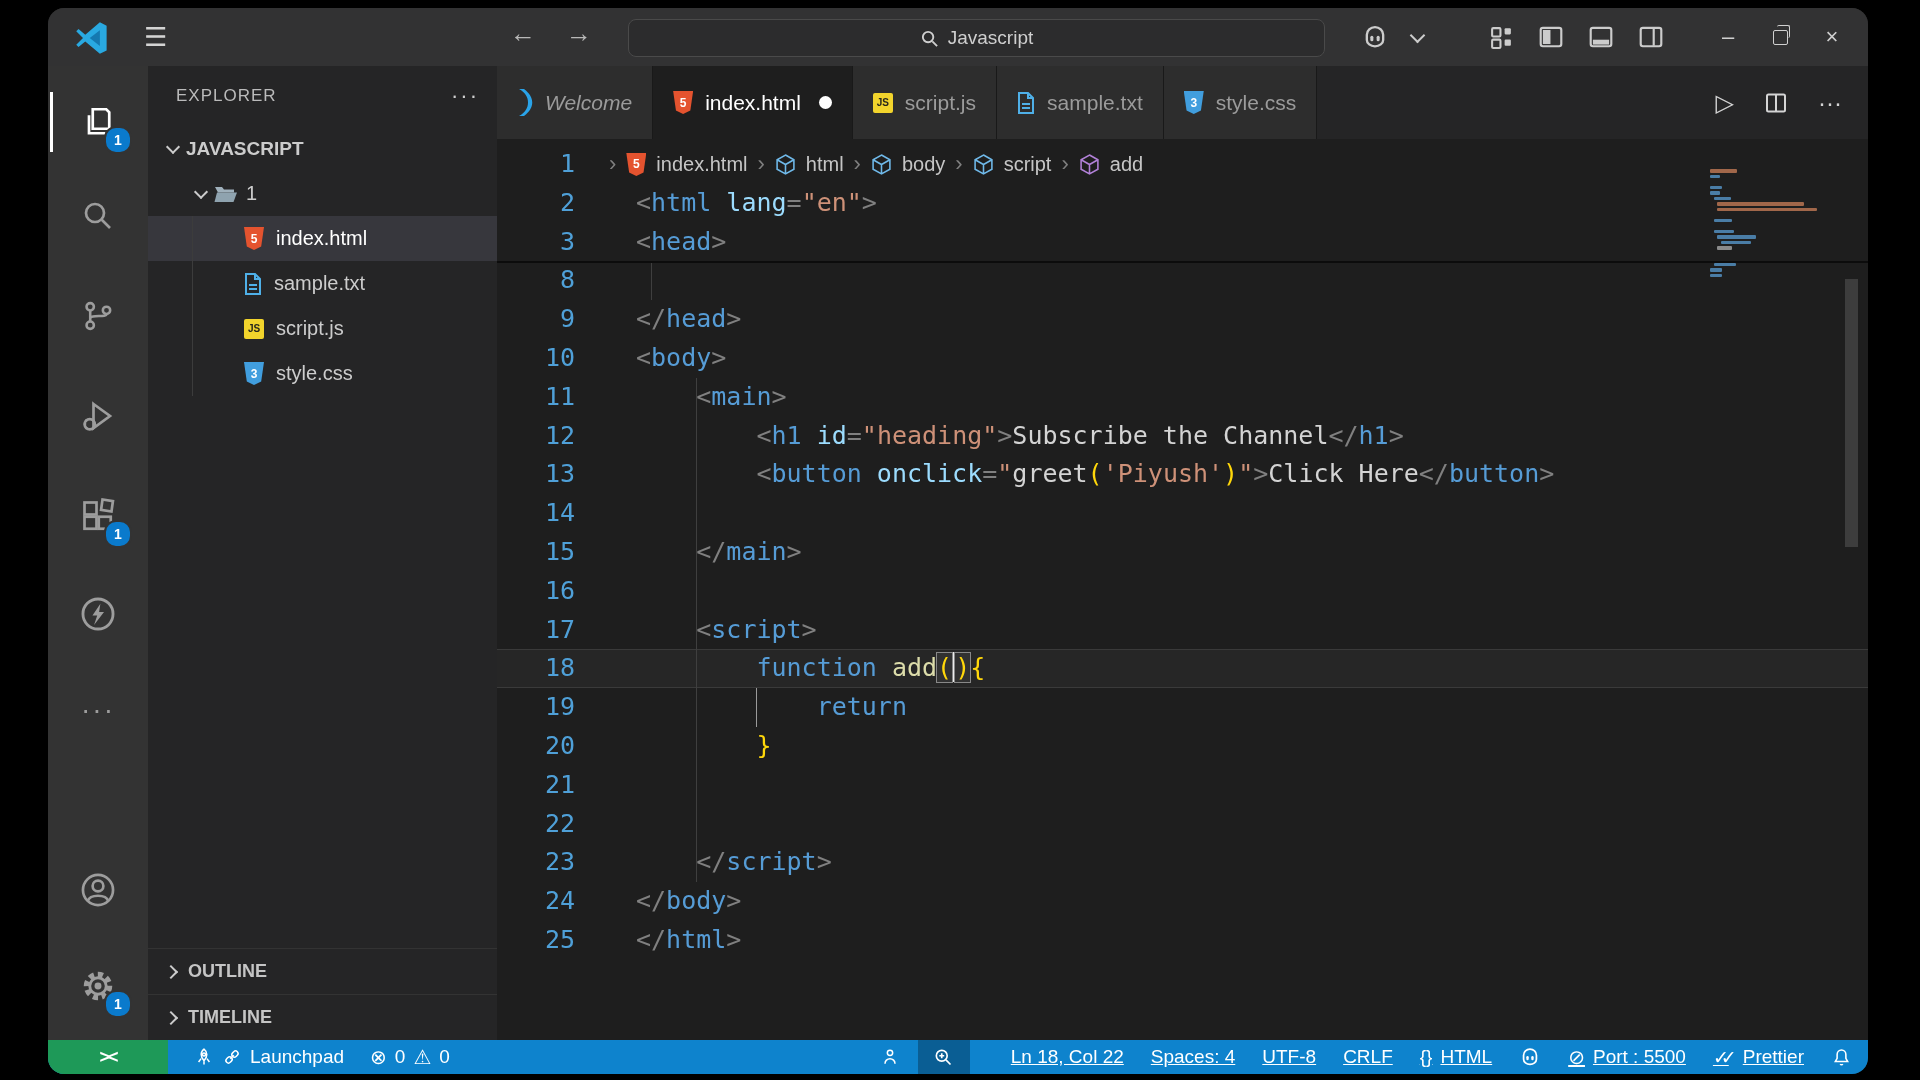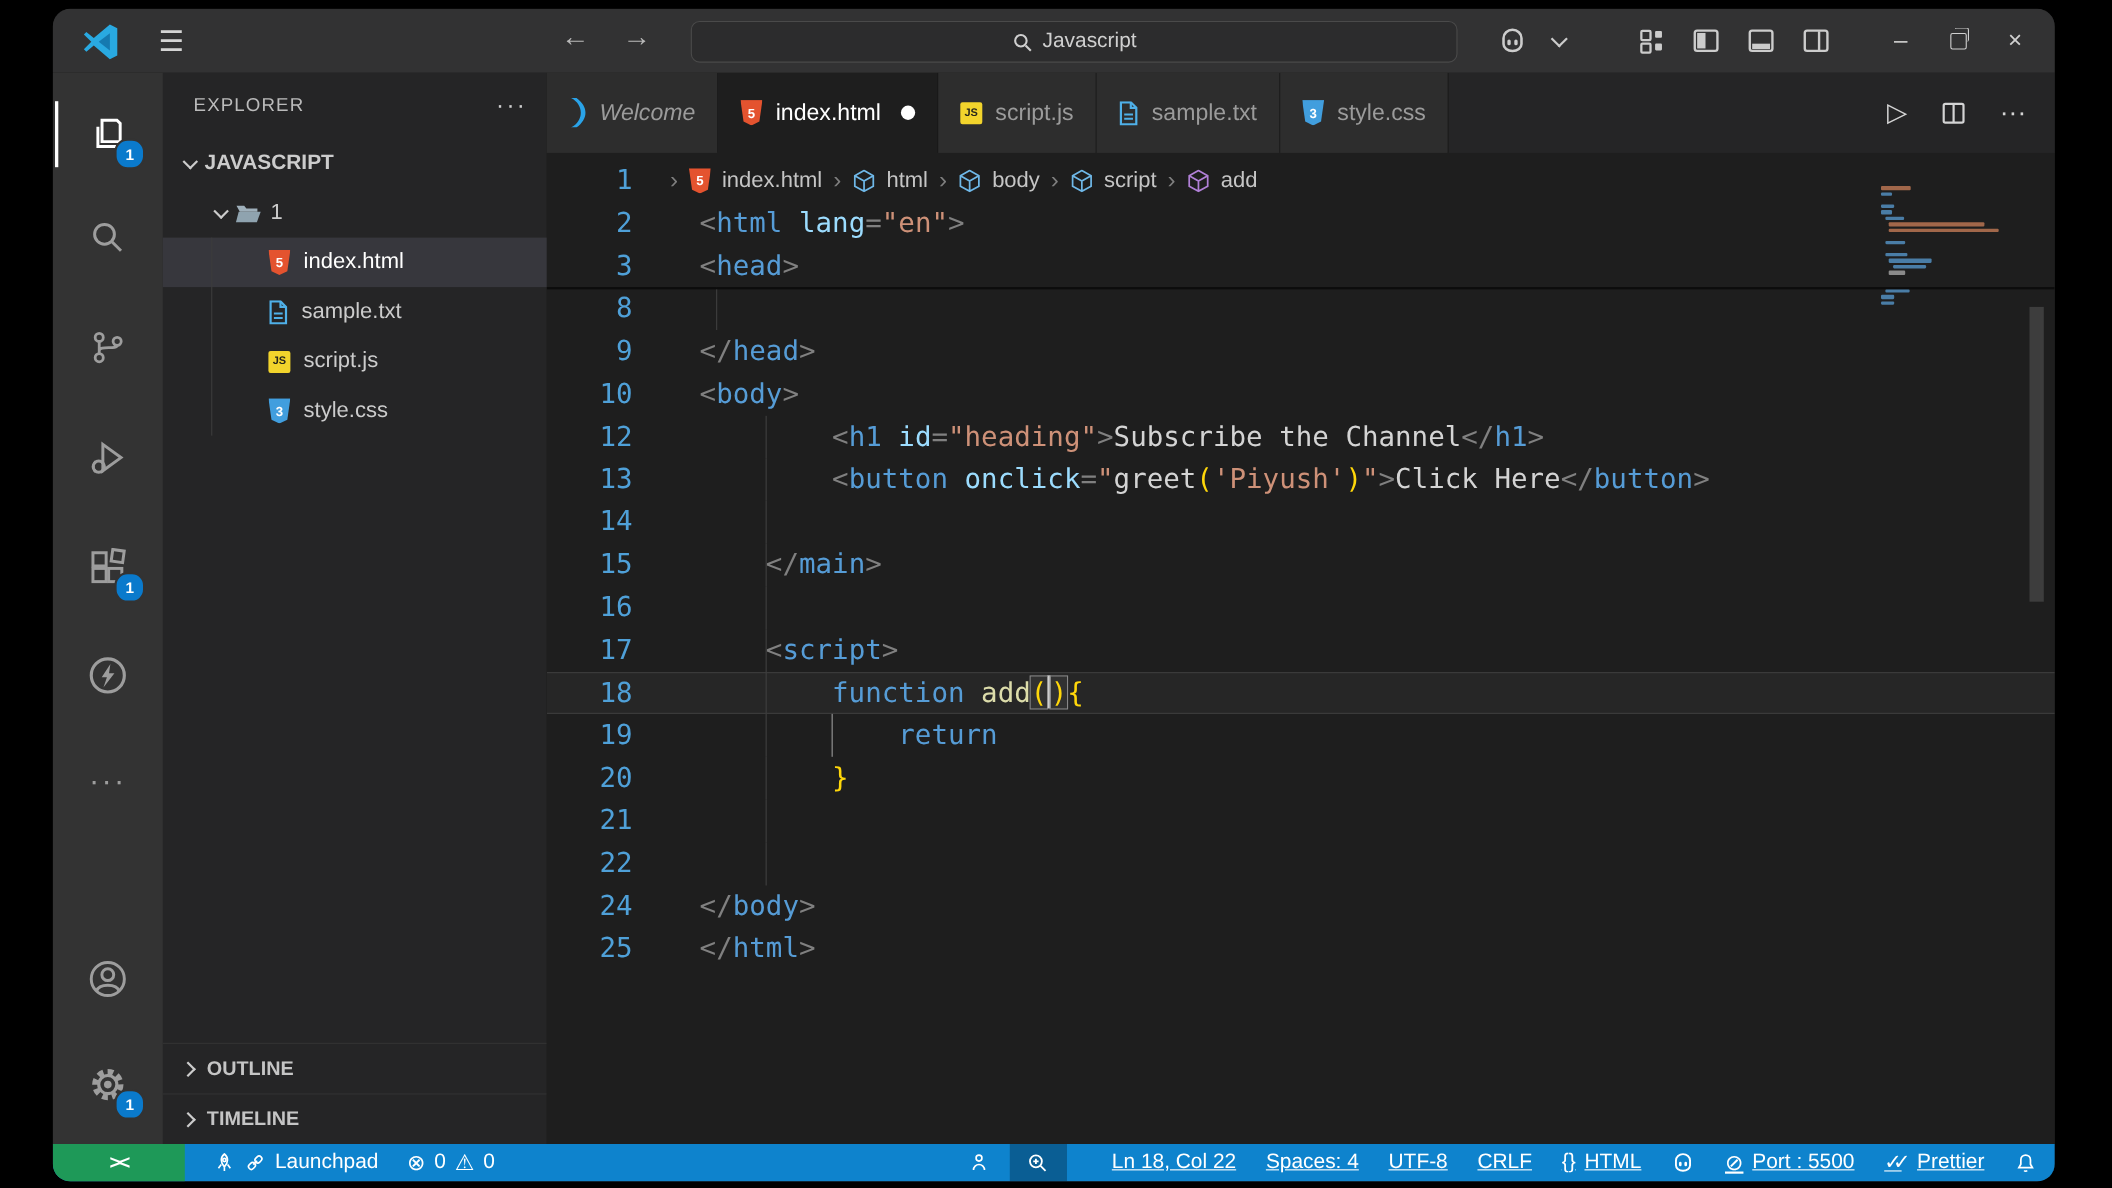--- a/index.html
+++ b/index.html
@@ -315,31 +315,33 @@
                   </svg><span>body</span><span class="crumb-sep">›</span><svg width="21" height="21" viewBox="0 0 20 20">
                     <path d="M10 1 L18 5.5 V14.5 L10 19 L2 14.5 V5.5 Z M2 5.5 L10 10 L18 5.5 M10 10 V19" fill="none" stroke="#6fb8e8" stroke-width="1.5"></path>
                   </svg><span>script</span><span class="crumb-sep">›</span><svg width="21" height="21" viewBox="0 0 20 20">
                     <path d="M10 1 L18 5.5 V14.5 L10 19 L2 14.5 V5.5 Z M2 5.5 L10 10 L18 5.5 M10 10 V19" fill="none" stroke="#b180d7" stroke-width="1.5"></path>
                   </svg><span>add</span></span></div>
               <div class="row"><span class="ln">2</span><span class="codetxt"><span class="c-p">&lt;</span><span class="c-t">html</span><span class="c-x"> </span><span class="c-a">lang</span><span class="c-p">=</span><span class="c-s">"en"</span><span class="c-p">&gt;</span></span></div>
               <div class="row"><span class="ln">3</span><span class="codetxt"><span class="c-p">&lt;</span><span class="c-t">head</span><span class="c-p">&gt;</span></span></div>
               <div class="row"><span class="ln">8</span><div class="guide" style="left:154.05px"></div><span class="codetxt"></span></div>
               <div class="row"><span class="ln">9</span><span class="codetxt"><span class="c-p">&lt;/</span><span class="c-t">head</span><span class="c-p">&gt;</span></span></div>
               <div class="row"><span class="ln">10</span><span class="codetxt"><span class="c-p">&lt;</span><span class="c-t">body</span><span class="c-p">&gt;</span></span></div>
+              <div class="row"><span class="ln">11</span><div class="guide" style="left:199.2px"></div><span class="codetxt"><span class="c-x">    </span><span class="c-p">&lt;</span><span class="c-t">main</span><span class="c-p">&gt;</span></span></div>
               <div class="row"><span class="ln">12</span><div class="guide" style="left:199.2px"></div><span class="codetxt"><span class="c-x">        </span><span class="c-p">&lt;</span><span class="c-t">h1</span><span class="c-x"> </span><span class="c-a">id</span><span class="c-p">=</span><span class="c-s">"heading"</span><span class="c-p">&gt;</span><span class="c-x">Subscribe the Channel</span><span class="c-p">&lt;/</span><span class="c-t">h1</span><span class="c-p">&gt;</span></span></div>
               <div class="row"><span class="ln">13</span><div class="guide" style="left:199.2px"></div><span class="codetxt"><span class="c-x">        </span><span class="c-p">&lt;</span><span class="c-t">button</span><span class="c-x"> </span><span class="c-a">onclick</span><span class="c-p">=</span><span class="c-s">"</span><span class="c-x">greet</span><span class="c-b">(</span><span class="c-s">'Piyush'</span><span class="c-b">)</span><span class="c-s">"</span><span class="c-p">&gt;</span><span class="c-x">Click Here</span><span class="c-p">&lt;/</span><span class="c-t">button</span><span class="c-p">&gt;</span></span></div>
               <div class="row"><span class="ln">14</span><div class="guide" style="left:199.2px"></div><span class="codetxt"></span></div>
               <div class="row"><span class="ln">15</span><div class="guide" style="left:199.2px"></div><span class="codetxt"><span class="c-x">    </span><span class="c-p">&lt;/</span><span class="c-t">main</span><span class="c-p">&gt;</span></span></div>
               <div class="row"><span class="ln">16</span><div class="guide" style="left:199.2px"></div><span class="codetxt"></span></div>
               <div class="row"><span class="ln">17</span><div class="guide" style="left:199.2px"></div><span class="codetxt"><span class="c-x">    </span><span class="c-p">&lt;</span><span class="c-t">script</span><span class="c-p">&gt;</span></span></div>
               <div class="row curline"><span class="ln">18</span><div class="guide" style="left:199.2px"></div><span class="codetxt"><span class="c-x">        </span><span class="c-k">function</span><span class="c-x"> </span><span class="c-f">add</span><span class="c-bm">(</span><span class="cursor"></span><span class="c-bm">)</span><span class="c-b">{</span></span></div>
               <div class="row"><span class="ln">19</span><div class="guide" style="left:199.2px"></div><div class="guide active" style="left:259.4px"></div><span class="codetxt"><span class="c-x">            </span><span class="c-k">return</span></span></div>
               <div class="row"><span class="ln">20</span><div class="guide" style="left:199.2px"></div><span class="codetxt"><span class="c-x">        </span><span class="c-b">}</span></span></div>
               <div class="row"><span class="ln">21</span><div class="guide" style="left:199.2px"></div><span class="codetxt"></span></div>
               <div class="row"><span class="ln">22</span><div class="guide" style="left:199.2px"></div><span class="codetxt"></span></div>
+              <div class="row"><span class="ln">23</span><div class="guide" style="left:199.2px"></div><span class="codetxt"><span class="c-x">    </span><span class="c-p">&lt;/</span><span class="c-t">script</span><span class="c-p">&gt;</span></span></div>
               <div class="row"><span class="ln">24</span><span class="codetxt"><span class="c-p">&lt;/</span><span class="c-t">body</span><span class="c-p">&gt;</span></span></div>
               <div class="row"><span class="ln">25</span><span class="codetxt"><span class="c-p">&lt;/</span><span class="c-t">html</span><span class="c-p">&gt;</span></span></div>
             </div>
         <div class="minimap" id="minimap">
               <div class="mrow" style="width: 27.2px; background: rgb(161, 103, 74); margin-left: 0px;"></div>
               <div class="mrow" style="width: 10.2px; background: rgb(74, 125, 166); margin-left: 0px;"></div>
               <div class="mrow"></div>
               <div class="mrow" style="width: 11.9px; background: rgb(74, 125, 166); margin-left: 0px;"></div>
               <div class="mrow" style="width: 10.2px; background: rgb(74, 125, 166); margin-left: 0px;"></div>
               <div class="mrow" style="width: 17px; background: rgb(74, 125, 166); margin-left: 3.6px;"></div>

